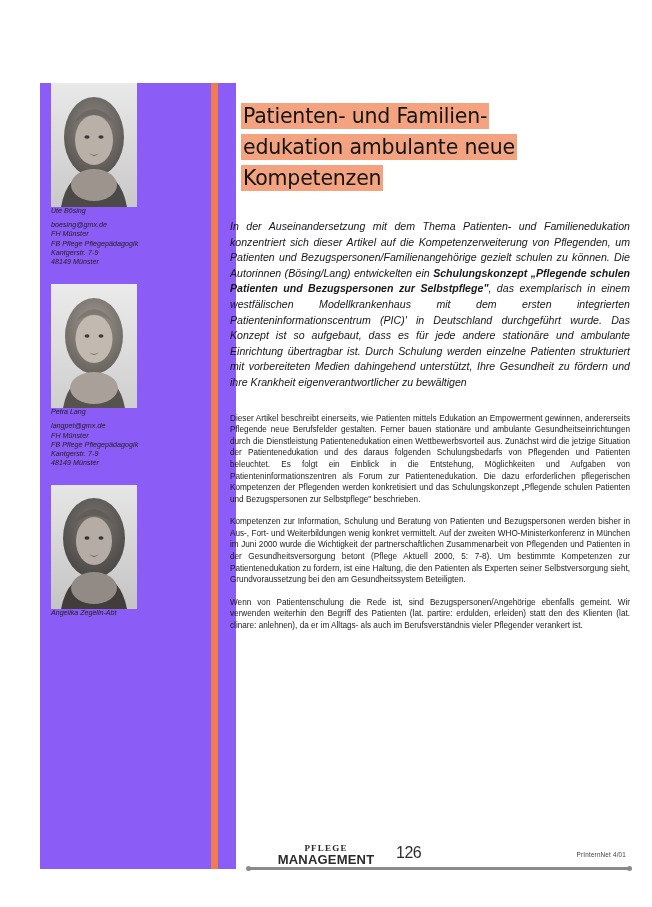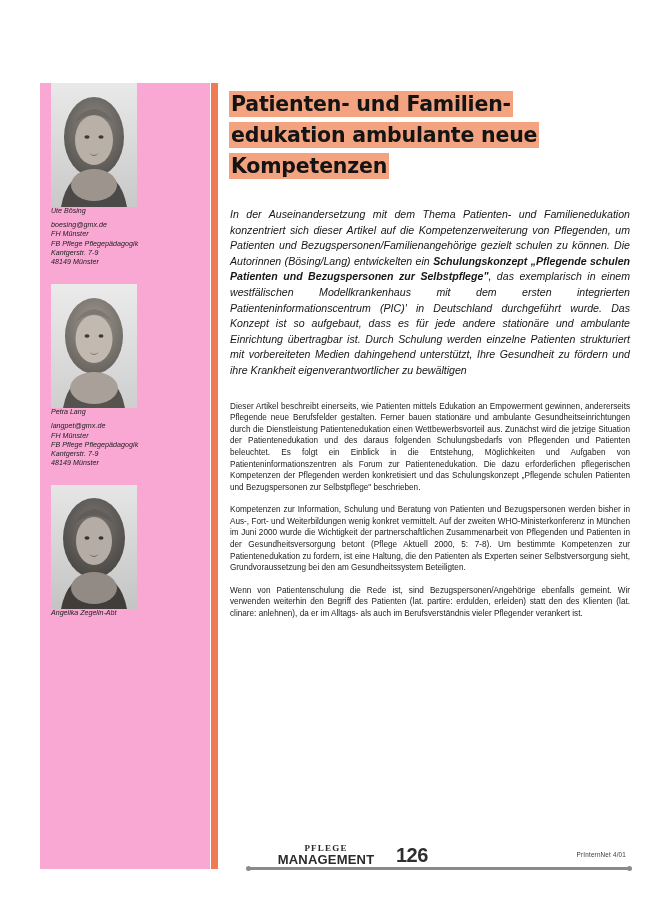--- a/index.html
+++ b/index.html
@@ -19,23 +19,23 @@
     position: absolute;
     left: 0; top: 0;
     width: 652px; height: 907px;
     background: #ffffff;
   }
 
   
   #sidebar {
     position: absolute;
     left: 40px; top: 83px;
-    width: 170px;
+    width: 196px;
     height: 786px;
-    background: #f9a8d4;
+    background: #8b5cf6;
     padding: 0;
   }
   #sidebar-inner {
     position: absolute;
     left: 11px; top: 0px;
     width: 150px;
   }
 
   .author-block { margin-bottom: 2px; }
 
@@ -79,26 +79,26 @@
   
   #main {
     position: absolute;
     left: 226px; top: 83px;
     width: 404px;
   }
 
   
   #title {
     font-family: "DejaVu Sans", sans-serif;
-    font-weight: bold;
+    font-weight: normal;
     font-size: 20.5px;
     line-height: 31px;
     color: #141414;
     letter-spacing: -0.2px;
-    margin: 4px;
+    margin: 16px;
     padding-top: 2px;
   }
   #title .tl {
     display: inline;
     background: #f3a37f;
     box-shadow: 0 0 0 1px #f3a37f;
     padding: 0 1px;
   }
 
   
@@ -176,22 +176,22 @@
   #logo .logo-bottom {
     font-size: 13px;
     font-weight: bold;
     letter-spacing: 0.2px;
     line-height: 13px;
     font-family: "Liberation Sans", sans-serif;
   }
   #page-number {
     position: absolute;
     left: 148px; top: -1px;
-    font-size: 20px;
-    font-weight: bold;
+    font-size: 16px;
+    font-weight: normal;
     color: #2e2e2e;
     font-family: "Liberation Sans", sans-serif;
     letter-spacing: -0.5px;
     text-align: right;
   }
   #issue-ref {
     position: absolute;
     right: 4px; top: 6px;
     font-size: 6.3px;
     color: #3a3a3a;

